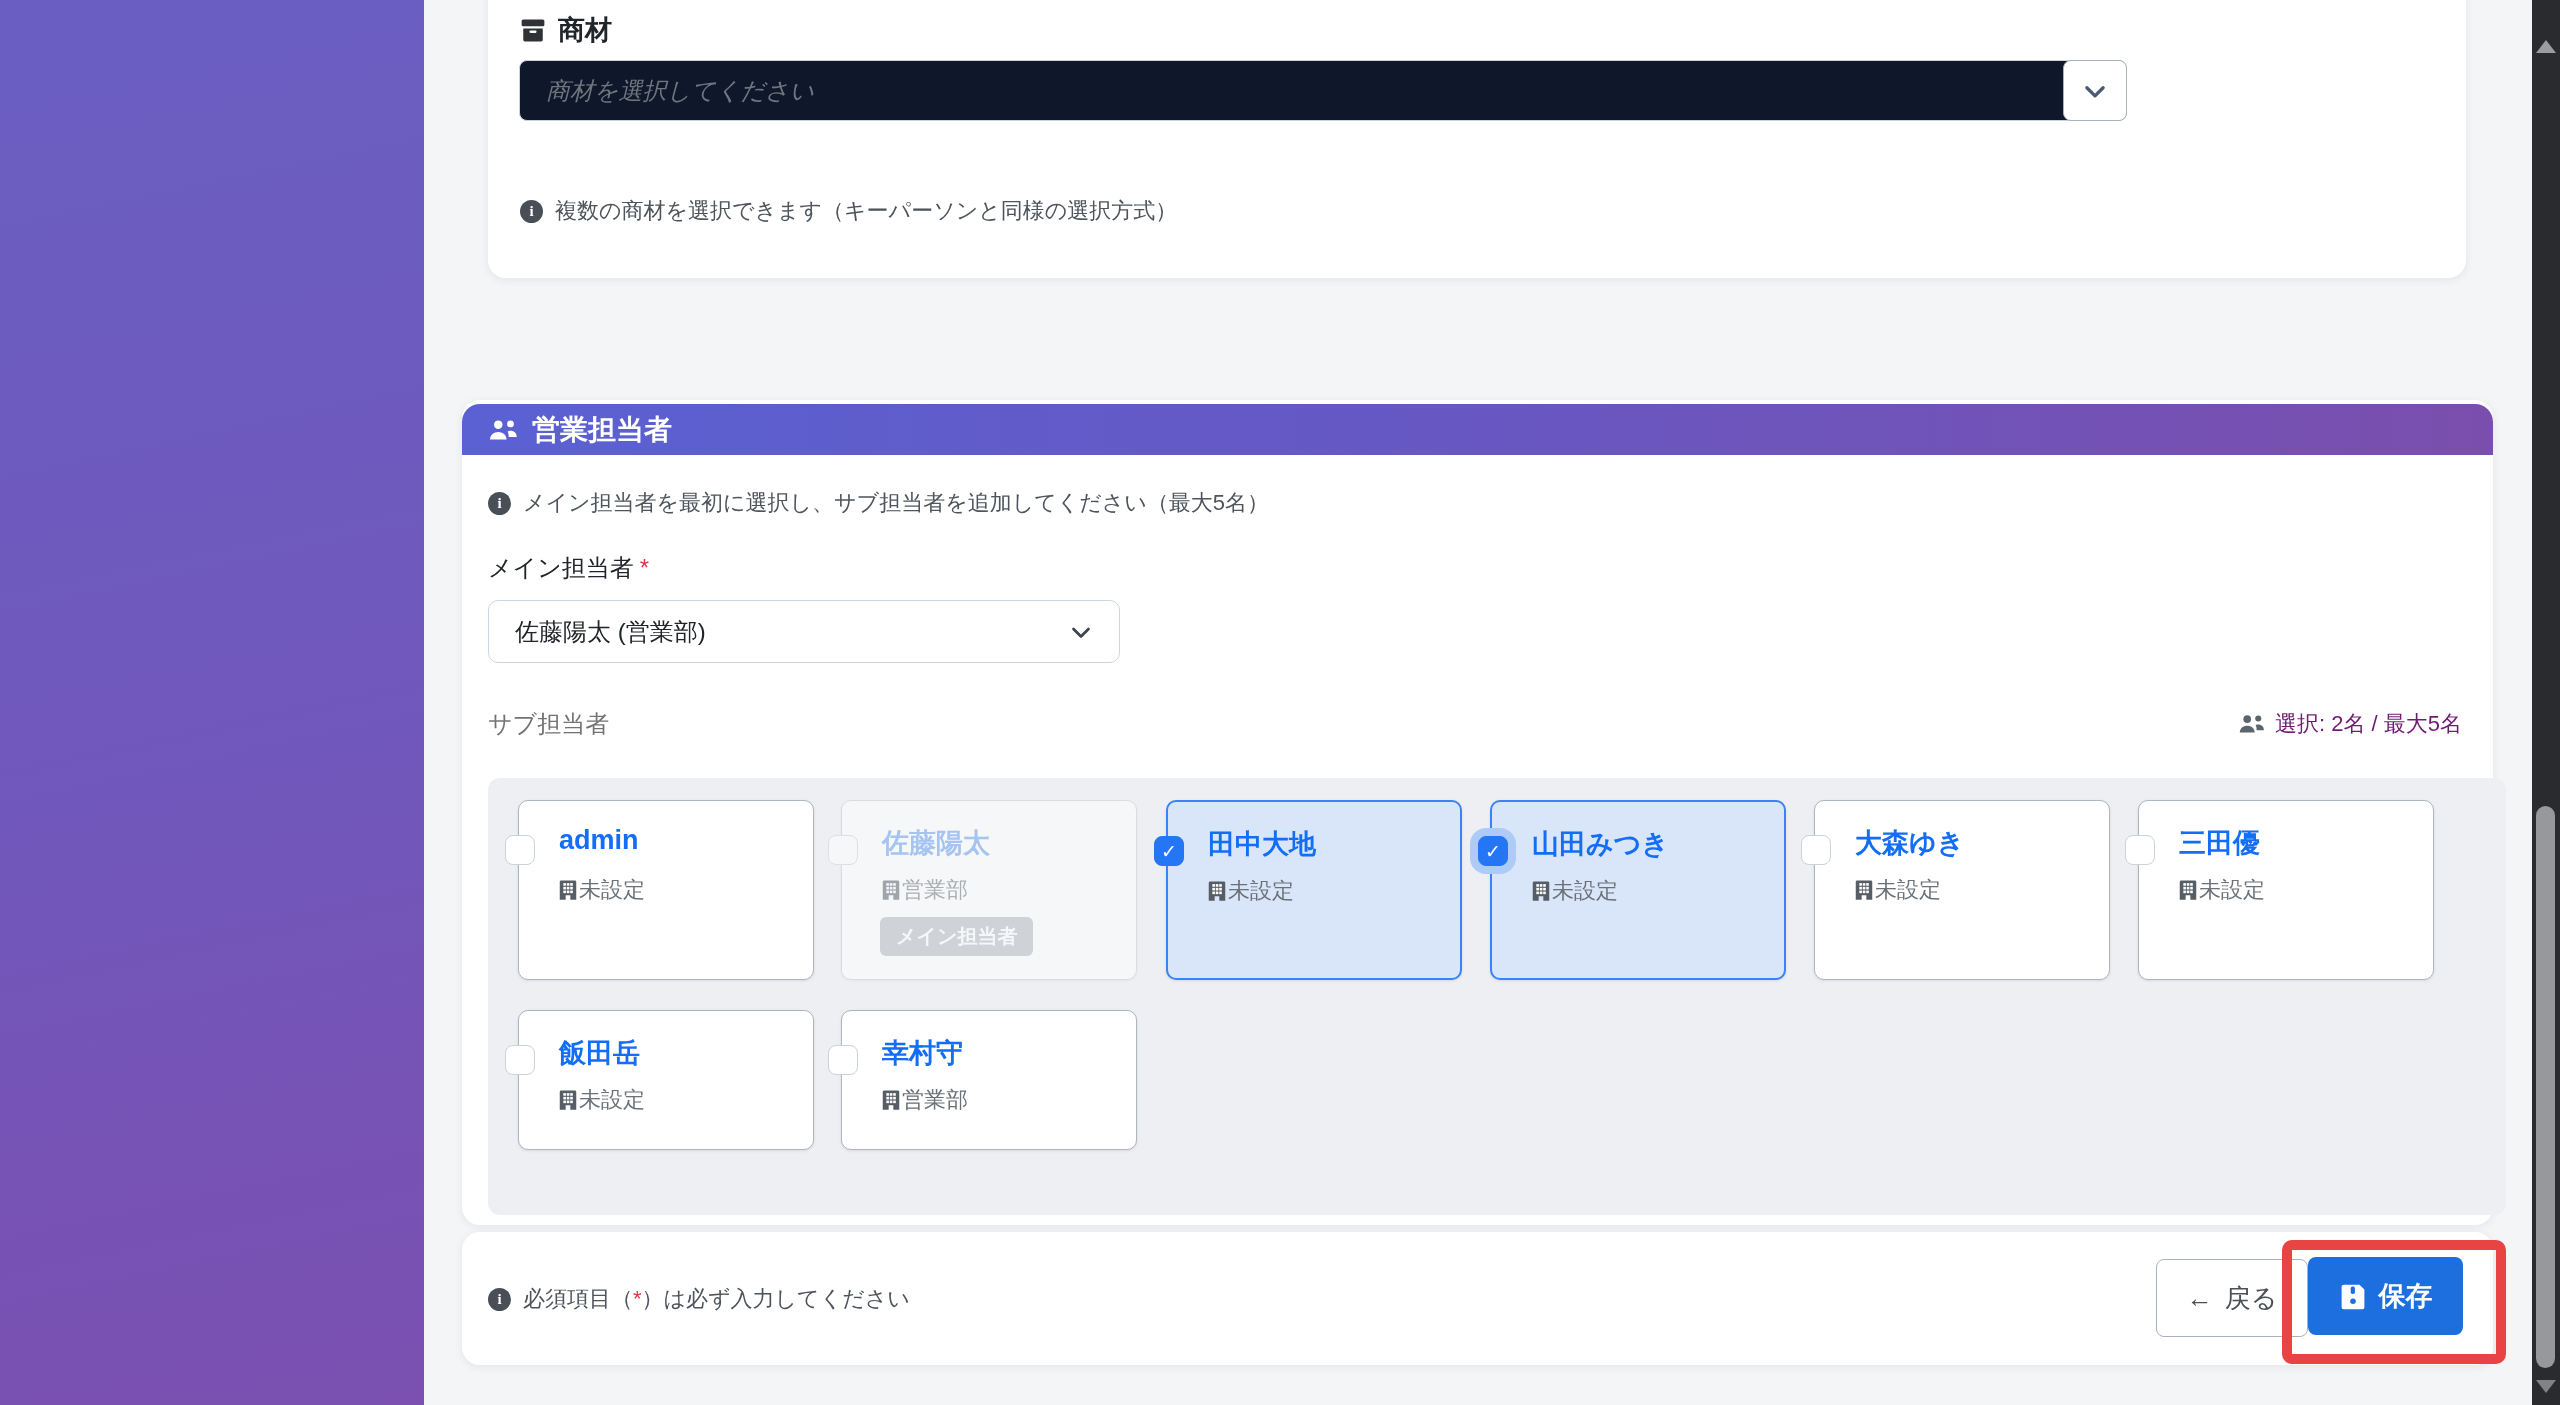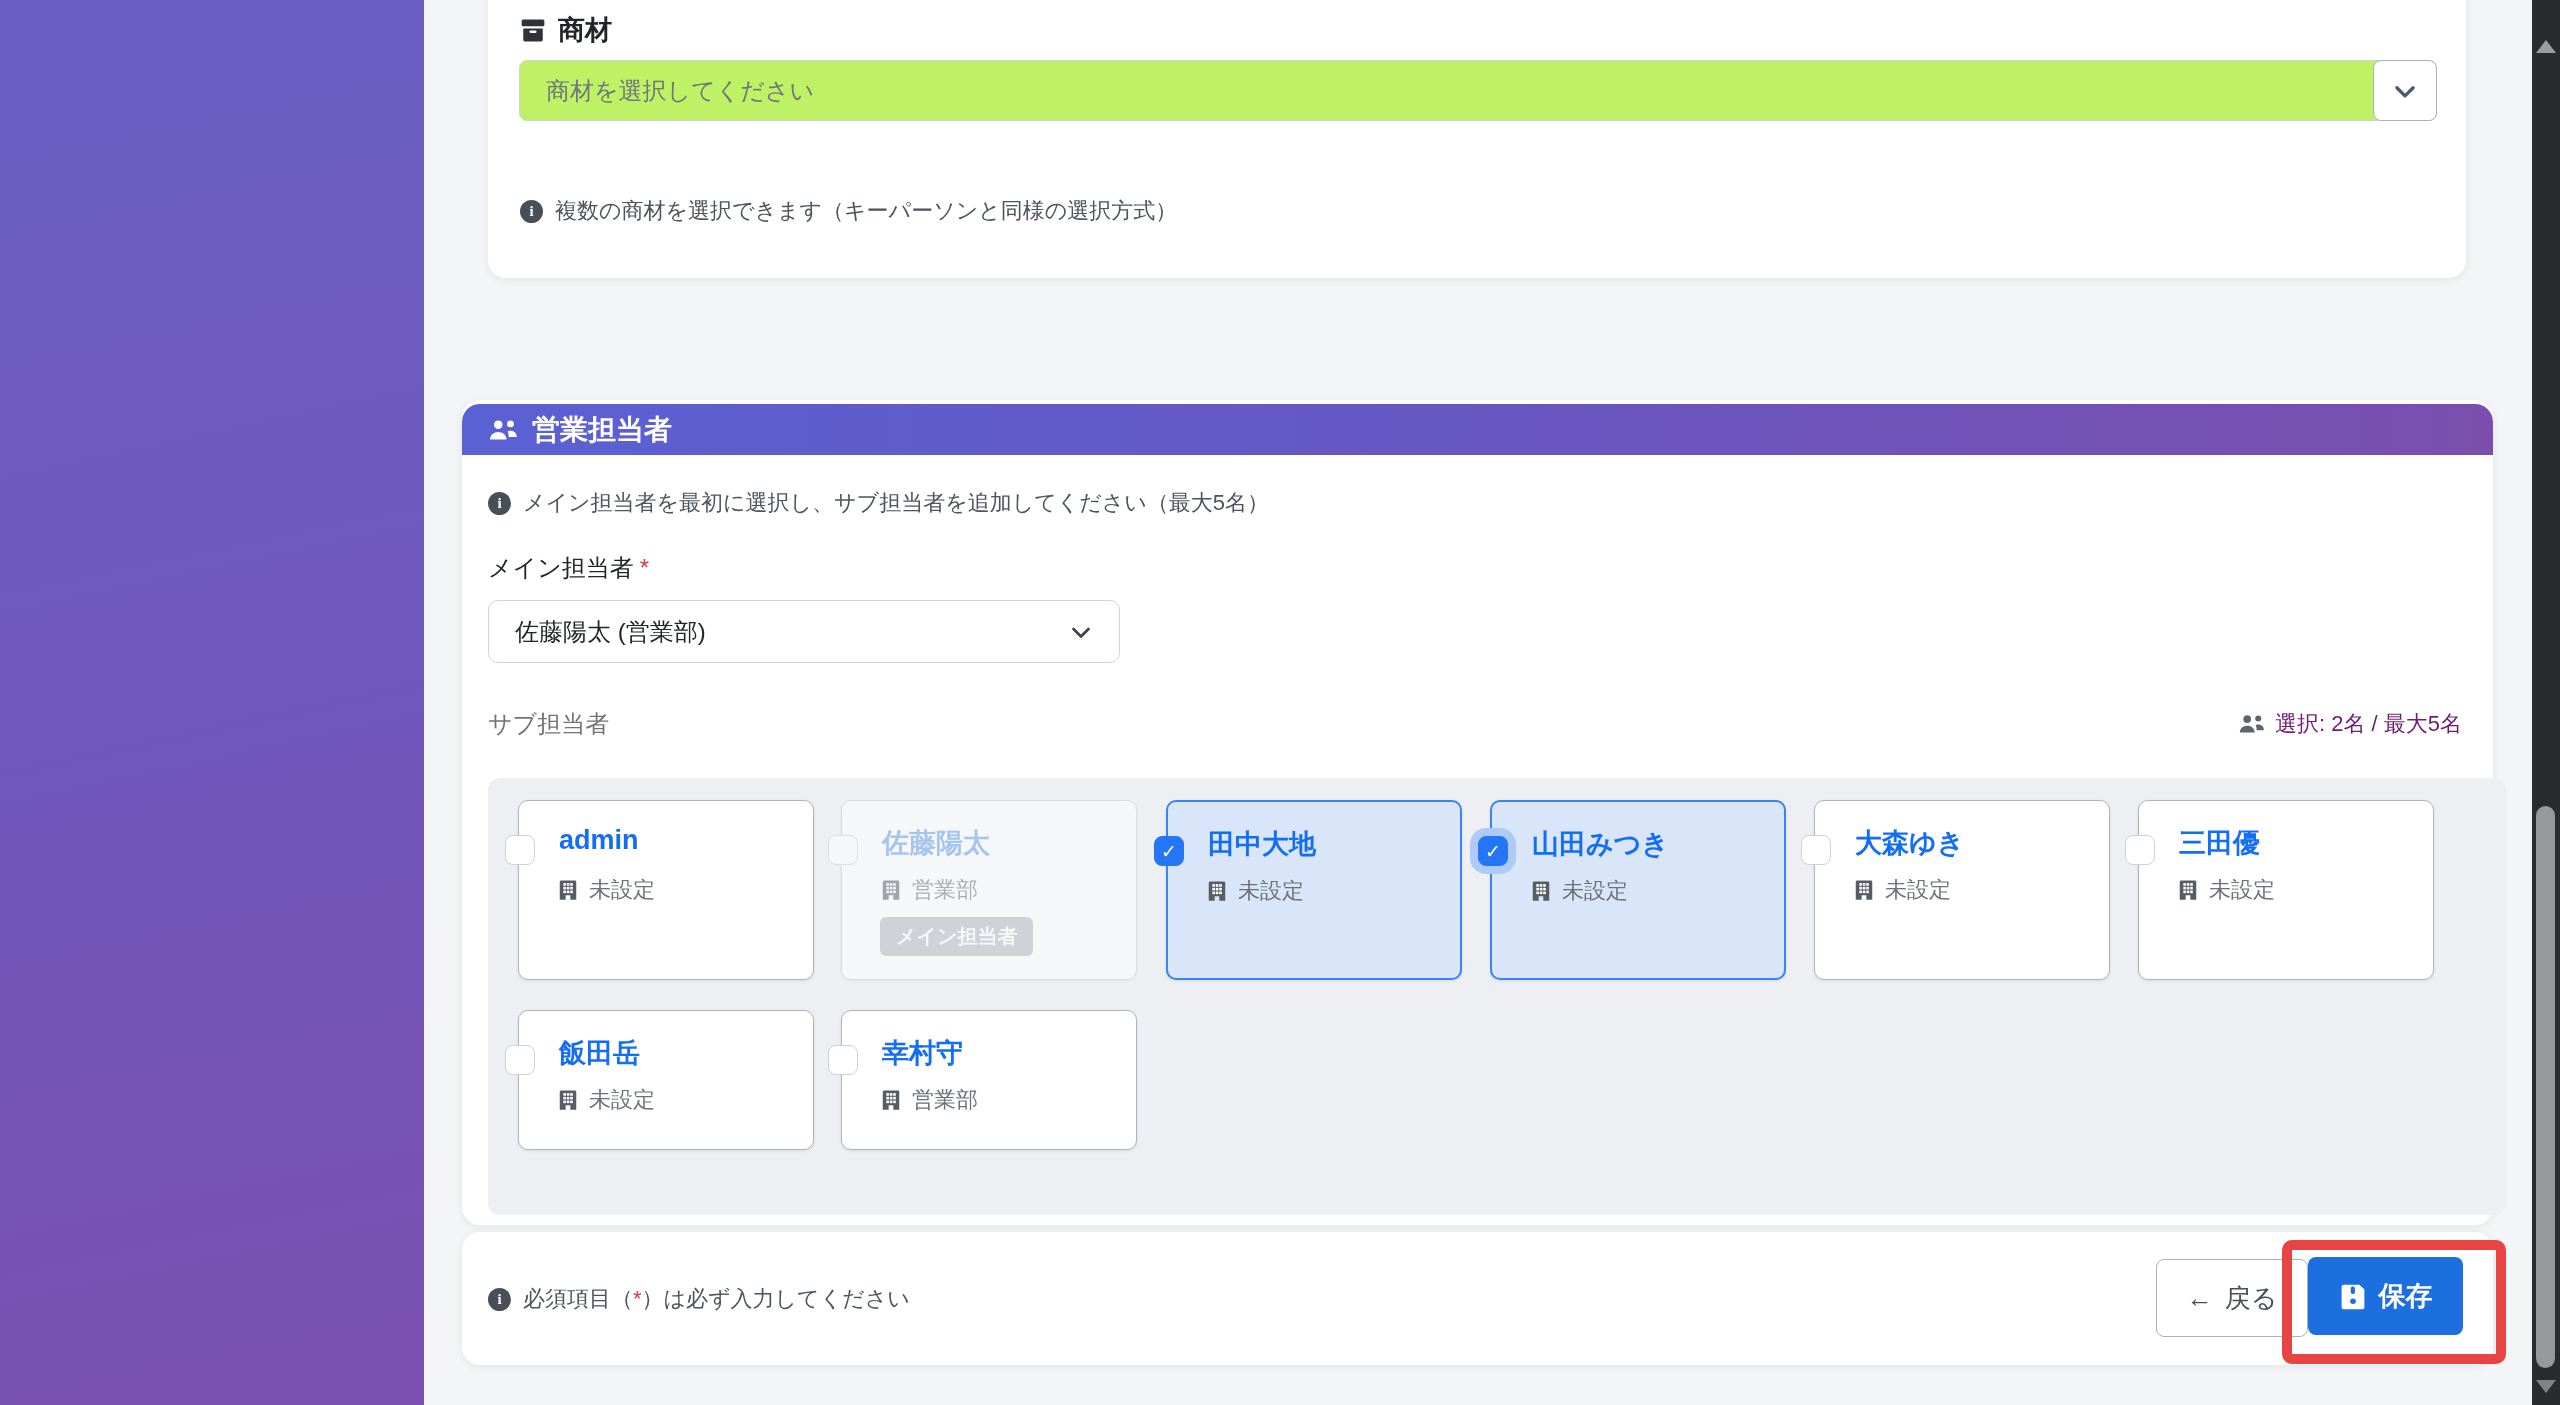--- a/index.html
+++ b/index.html
@@ -13,22 +13,22 @@
   
   .page{position:absolute;left:424px;top:0;width:2108px;height:100%;}
 
   .card{position:absolute;background:#fff;border-radius:18px;
     box-shadow:0 2px 10px rgba(20,30,60,.07);}
 
   
   .card-product{left:64px;top:-26px;width:1978px;height:304px;}
   .prod-title{position:absolute;left:32px;top:38px;display:flex;align-items:center;gap:12px;
     font-size:27px;font-weight:bold;color:#212529;}
-  .prod-select{position:absolute;left:31px;top:86px;width:1918px;height:61px;background:#bef264;
-    border:1px solid #cbd3da;border-radius:8px;box-sizing:border-box;display:flex;align-items:center;}
+  .prod-select{position:absolute;left:31px;top:86px;width:1608px;height:61px;background:#0f172a;
+    border:1px solid #cbd3da;border-radius:8px;box-sizing:border-box;display:flex;align-items:center;font-style:italic;}
   .prod-select .ph{padding-left:26px;font-size:24px;color:#6e767e;}
   .select-toggle{position:absolute;right:-1px;top:-1px;bottom:-1px;width:64px;background:#fff;
     border:1px solid #a9b2bb;border-radius:8px;display:flex;align-items:center;justify-content:center;box-sizing:border-box;}
   .hint-row{position:absolute;display:flex;align-items:center;gap:12px;font-size:22px;color:#4d545b;}
   .prod-hint{left:32px;top:222px;}
 
   
   .info-ic{width:23px;height:23px;border-radius:50%;background:#494f57;color:#fff;display:inline-flex;
     align-items:center;justify-content:center;font-size:15px;font-weight:bold;font-family:"Liberation Serif","DejaVu Serif",serif;flex:0 0 auto;}
 
@@ -52,21 +52,21 @@
   .members-box{position:absolute;left:26px;top:378px;width:1974px;height:437px;background:#edeff2;border-radius:12px;padding-left:44px;}
   .mcard{position:absolute;width:296px;background:#fff;border:1px solid #aeb5bd;border-radius:10px;box-sizing:border-box;
     box-shadow:0 1px 3px rgba(20,30,60,.10);}
   .r1{top:22px;height:180px;}
   .r2{top:232px;height:140px;}
   .c1{left:30px;} .c2{left:353px;} .c3{left:678px;} .c4{left:1002px;} .c5{left:1326px;} .c6{left:1650px;}
   .mcard.checked{background:#d9e6f9;border:2px solid #3b82f6;}
   .mcard.disabled{opacity:.5;border-color:#c6ccd3;}
   .mname{position:absolute;left:40px;top:24px;font-size:27px;font-weight:bold;color:#146ef5;white-space:nowrap;}
   .mcard.disabled .mname{color:#5f9bf0;}
-  .mdept{position:absolute;left:38px;top:74px;display:flex;align-items:center;gap:10px;font-size:22px;color:#6b7178;}
+  .mdept{position:absolute;left:38px;top:74px;display:flex;align-items:center;font-size:22px;color:#6b7178;}
   .mbadge{position:absolute;left:38px;top:116px;background:#b2b8bf;color:#fff;font-size:20px;font-weight:bold;
     padding:6px 16px;border-radius:6px;}
   .cb{position:absolute;left:-14px;top:34px;width:30px;height:30px;background:#fff;border:1px solid #ccd2d9;
     border-radius:8px;box-sizing:border-box;display:flex;align-items:center;justify-content:center;}
   .mcard.checked .cb{background:#2576f5;border-color:#2576f5;color:#fff;font-size:19px;font-weight:bold;}
   .cb.focus{box-shadow:0 0 0 8px #aecaf7;}
 
   
   .card-footer{left:38px;top:1232px;width:2031px;height:133px;}
   .foot-hint{left:26px;top:52px;}

